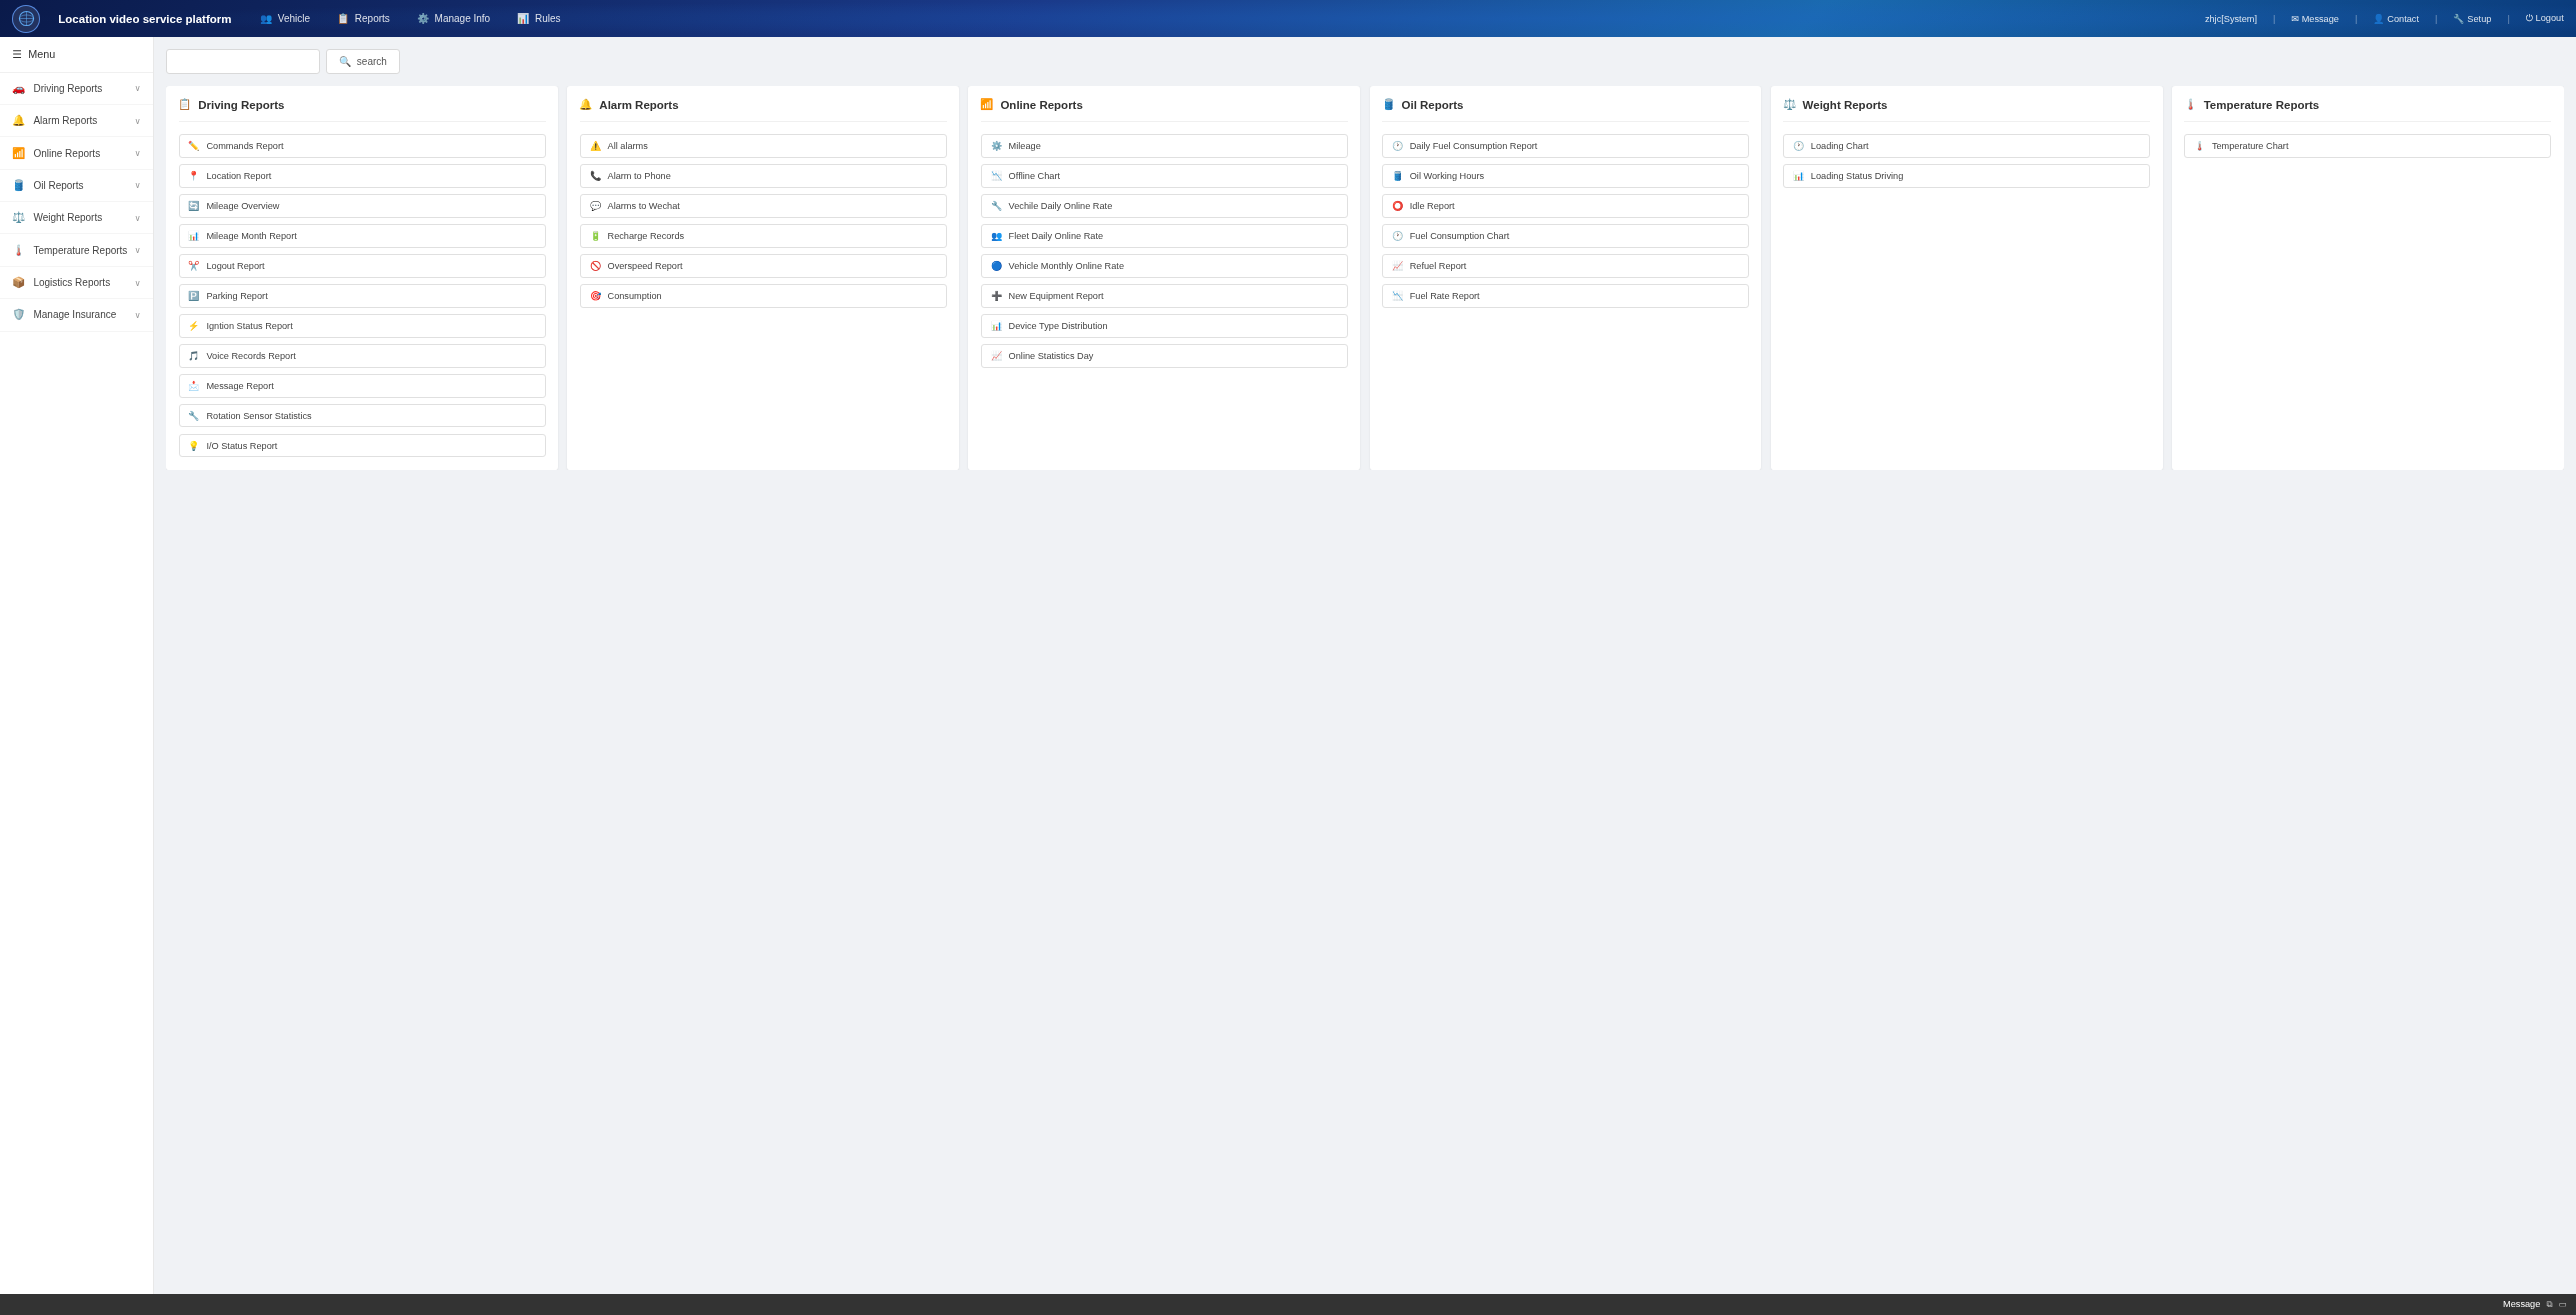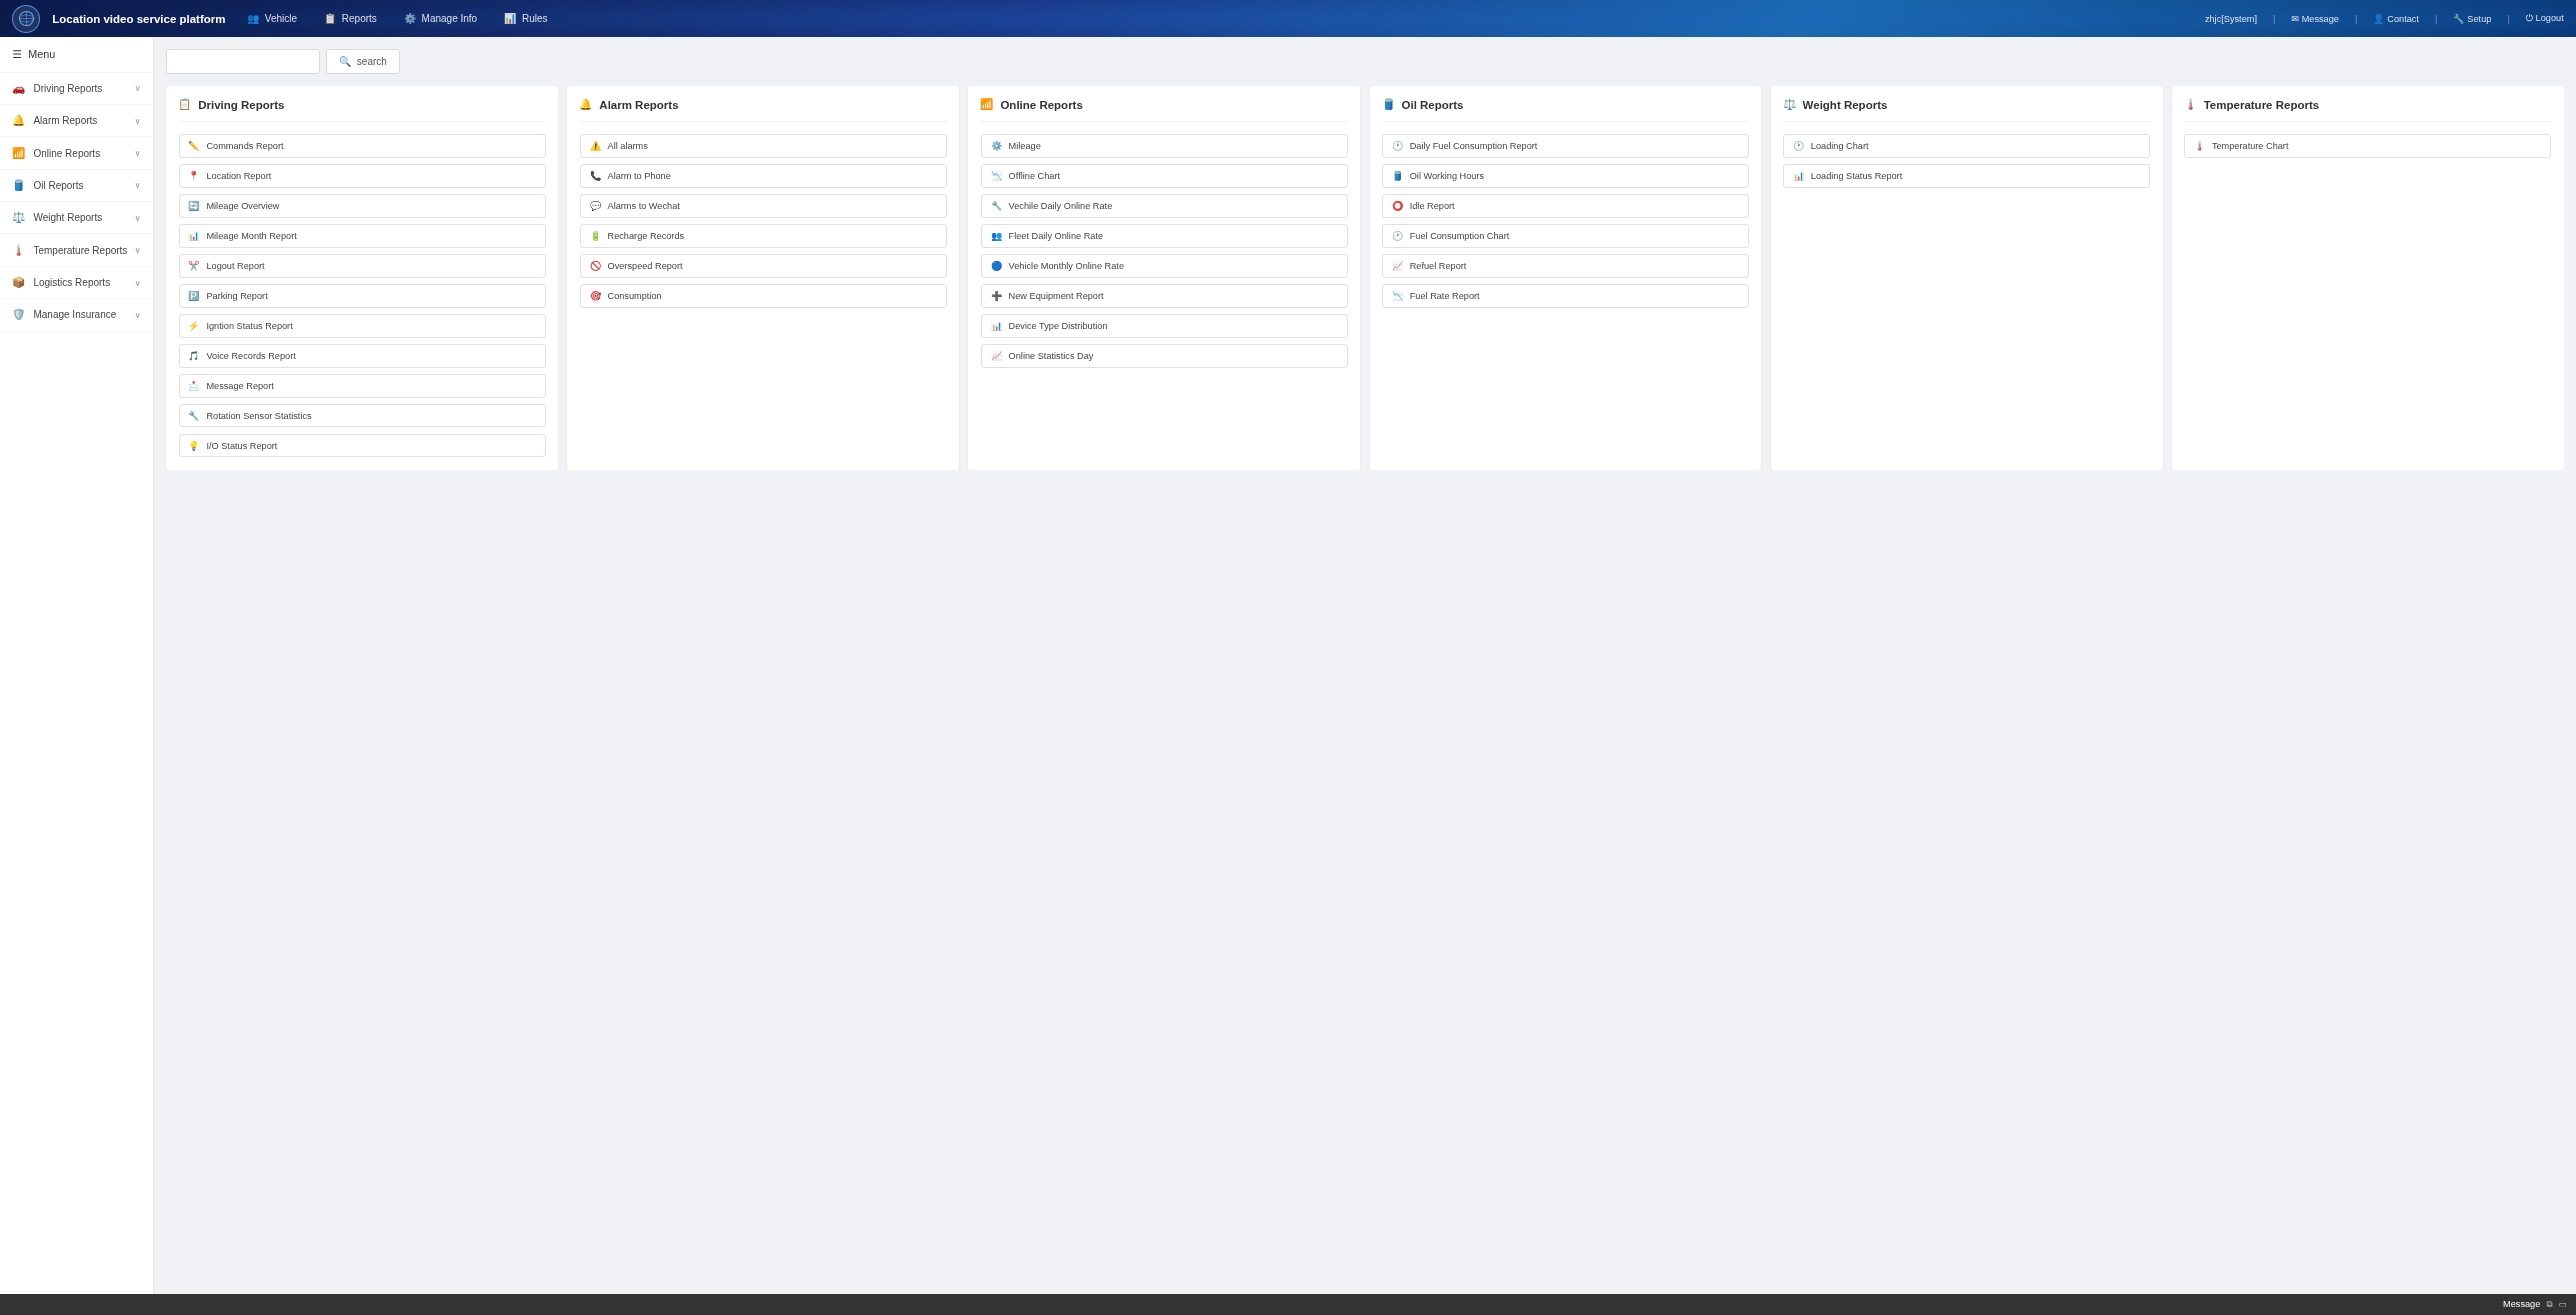--- a/index.html
+++ b/index.html
@@ -20,22 +20,22 @@
     .header::before {
       content: '';
       position: absolute;
       top: 0; left: 0; right: 0; bottom: 0;
       background: radial-gradient(ellipse at 60% 50%, rgba(30,100,200,0.3) 0%, transparent 70%);
       pointer-events: none;
     }
     .header-logo {
       display: flex;
       align-items: center;
-      gap: 12px;
-      margin-right: 10px;
+      gap: 18px;
+      margin-right: 17px;
       z-index: 1;
     }
     .logo-icon {
       width: 28px;
       height: 28px;
       border: 1.5px solid rgba(100,160,255,0.8);
       border-radius: 50%;
       display: flex;
       align-items: center;
       justify-content: center;
@@ -481,21 +481,21 @@
             <span class="card-title-icon">⚖️</span>
             <span>Weight Reports</span>
           </div>
           <div class="report-items">
             <button class="report-btn">
               <span class="report-btn-icon">🕐</span>
               <span>Loading Chart</span>
             </button>
             <button class="report-btn">
               <span class="report-btn-icon">📊</span>
-              <span>Loading Status Report</span>
+              <span>Loading Status Driving</span>
             </button>
           </div>
         </div>
         <div class="report-card">
           <div class="card-title">
             <span class="card-title-icon">🌡️</span>
             <span>Temperature Reports</span>
           </div>
           <div class="report-items">
             <button class="report-btn">

